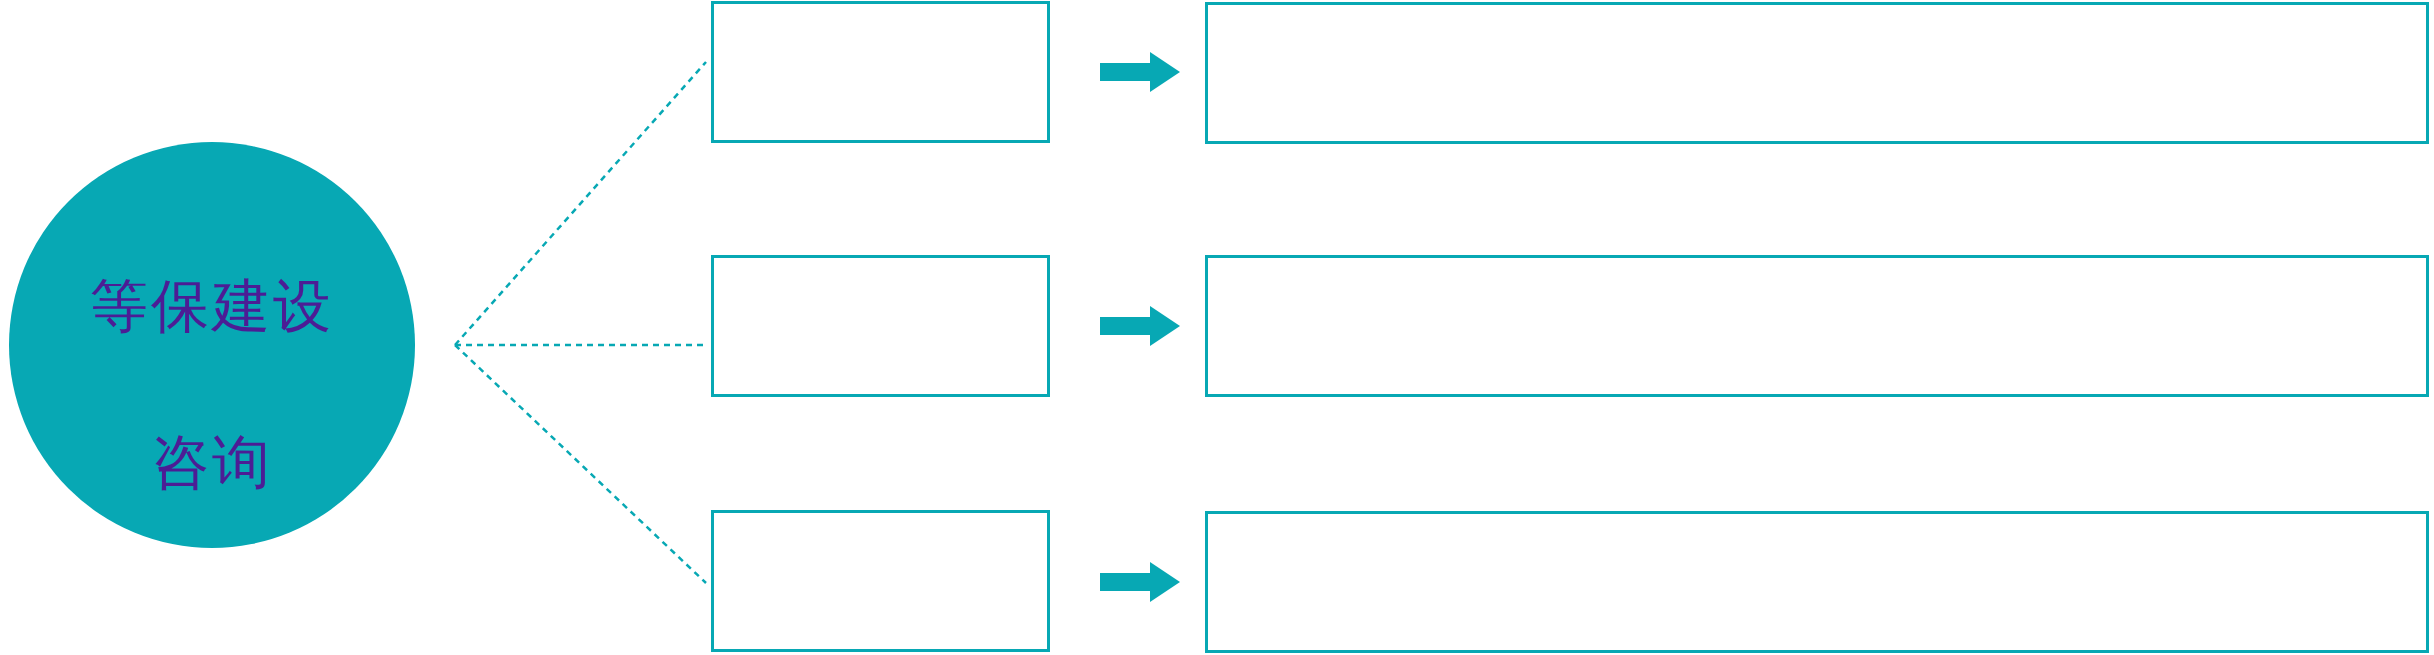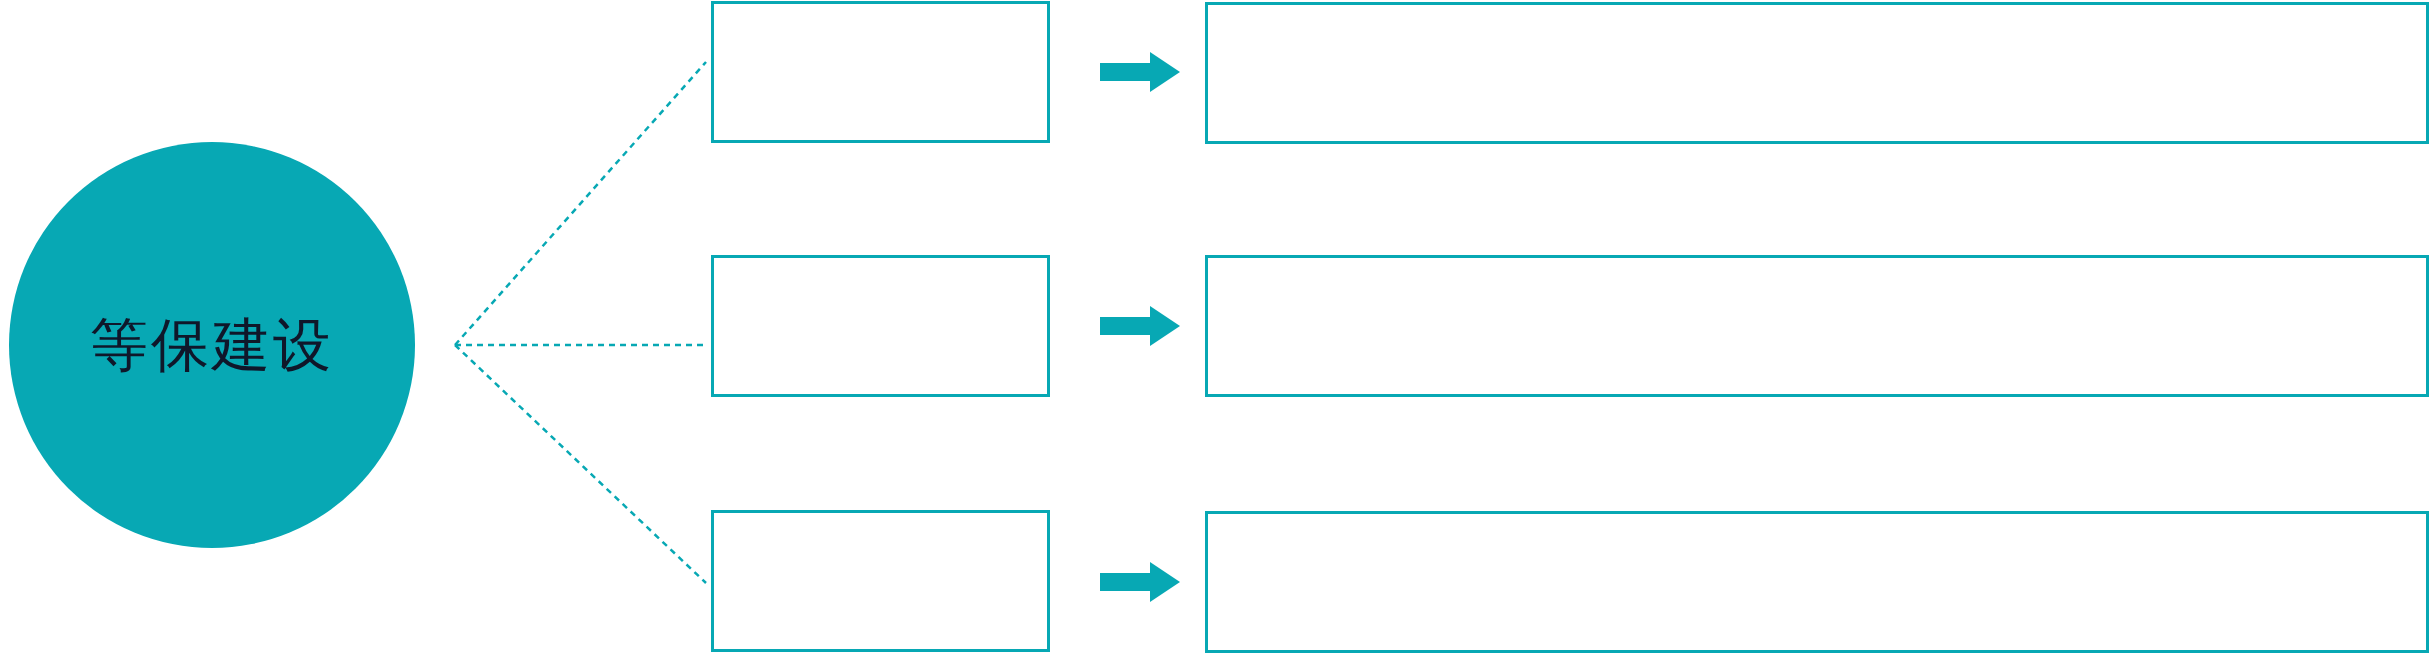--- a/index.html
+++ b/index.html
@@ -21,21 +21,21 @@
     top: 142px;
     width: 406px;
     height: 406px;
     border-radius: 50%;
     background: #07A8B4;
     display: flex;
     align-items: center;
     justify-content: center;
   }
   .hub-label {
-    color: #0f172a;
+    color: #4c1d95;
     font-size: 58px;
     font-weight: 300;
     letter-spacing: 3px;
     line-height: 78px;
     text-align: center;
     white-space: pre-line;
   }
 
   
   .connectors {
@@ -98,20 +98,21 @@
 
   <svg class="connectors" viewBox="0 0 2434 655" xmlns="http://www.w3.org/2000/svg">
     <line x1="455" y1="345" x2="706" y2="62" stroke-width="2.5" stroke-dasharray="6 5" fill="none" stroke="#07A8B4"></line>
     <line x1="455" y1="345" x2="706" y2="345" stroke-width="2.5" stroke-dasharray="6 5" fill="none" stroke="#07A8B4"></line>
     <line x1="455" y1="345" x2="706" y2="583" stroke-width="2.5" stroke-dasharray="6 5" fill="none" stroke="#07A8B4"></line>
   </svg>
 
   <div class="hub-circle">
     <div class="hub-label">
       <span>等保建设</span><br>
+      <span>咨询</span>
     </div>
   </div>
 
   <div class="step-box row1-step">
     <span></span>
   </div>
   <svg class="flow-arrow row1-arrow" viewBox="0 0 84 44" xmlns="http://www.w3.org/2000/svg">
     <polygon points="2,13 52,13 52,2 82,22 52,42 52,31 2,31" fill="#07A8B4"></polygon>
   </svg>
   <div class="detail-box row1-detail">

